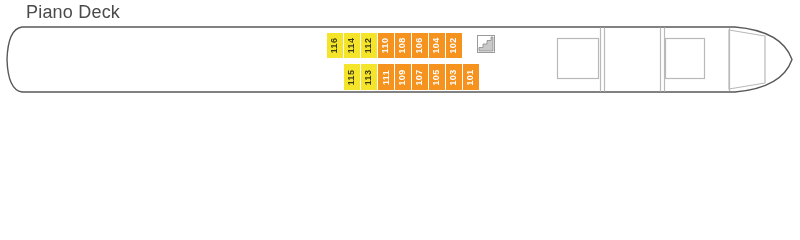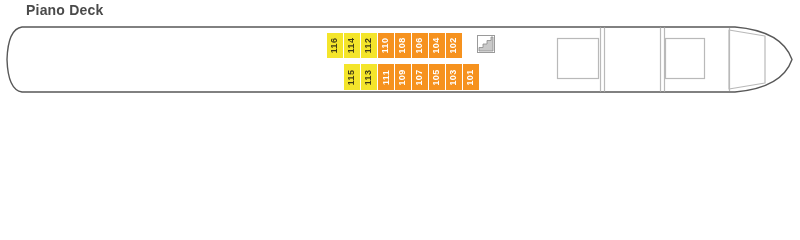--- a/index.html
+++ b/index.html
@@ -14,22 +14,22 @@
     position: relative;
     width: 800px;
     height: 107px;
     background: #ffffff;
     overflow: hidden;
   }
   #deck-title {
     position: absolute;
     left: 26px;
     top: 2px;
-    font-size: 14px;
-    font-weight: bold;
+    font-size: 18px;
+    font-weight: normal;
     color: #4a4a4a;
     letter-spacing: 0.2px;
     white-space: nowrap;
   }
   
   #hull-svg {
     position: absolute;
     left: 0;
     top: 0;
     width: 800px;

